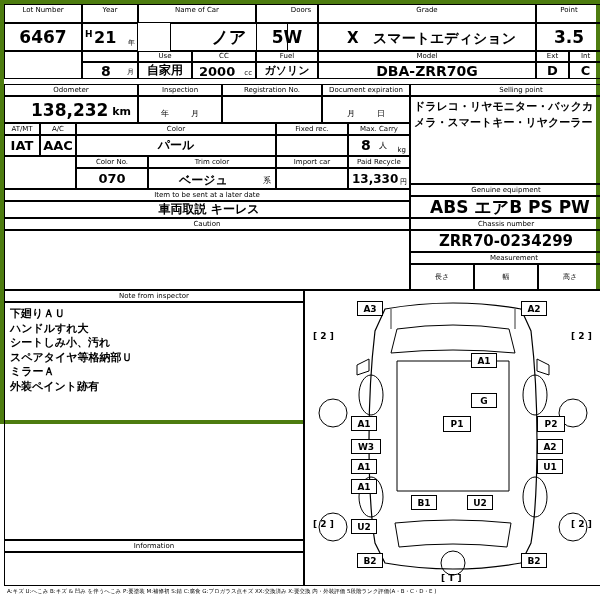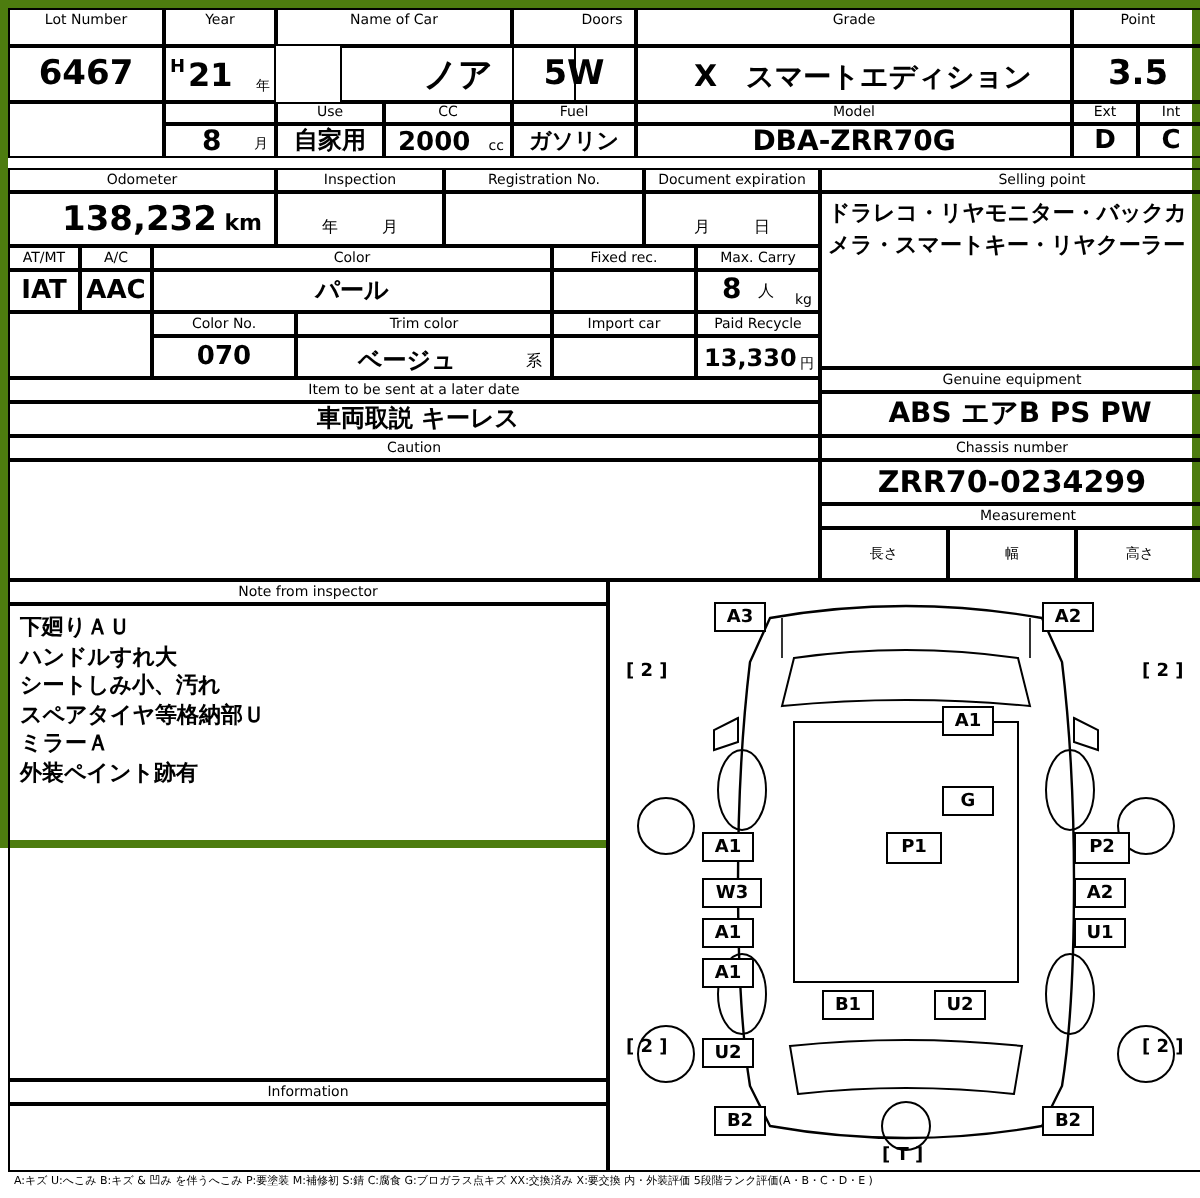--- a/index.html
+++ b/index.html
@@ -214,21 +214,21 @@
     <div style="position:absolute;right:2px;bottom:1px;font-size:7px;">円</div>
   </div>
 
   <div class="cell bx" style="left:0;top:185px;width:406px;height:12px;">
     <div class="lbl" style="padding-top:2px;">Item to be sent at a later date</div>
   </div>
   <div class="cell bx" style="left:406px;top:180px;width:192px;height:12px;">
     <div class="lbl" style="padding-top:2px;">Genuine equipment</div>
   </div>
   <div class="cell bx ctr-l" style="left:406px;top:192px;width:192px;height:22px;padding-left:8px;">
-    <div style="font-size:14px;font-weight:bold;">ABS エアB PS PW</div>
+    <div style="font-size:17px;font-weight:bold;">ABS エアB PS PW</div>
   </div>
 
   <div class="cell bx ctr-l" style="left:0;top:197px;width:406px;height:17px;padding-left:4px;">
     <div style="font-size:12px;font-weight:bold;">車両取説 キーレス</div>
   </div>
 
   <div class="cell bx" style="left:0;top:214px;width:406px;height:12px;">
     <div class="lbl" style="padding-top:2px;">Caution</div>
   </div>
   <div class="cell bx" style="left:406px;top:214px;width:192px;height:12px;">

